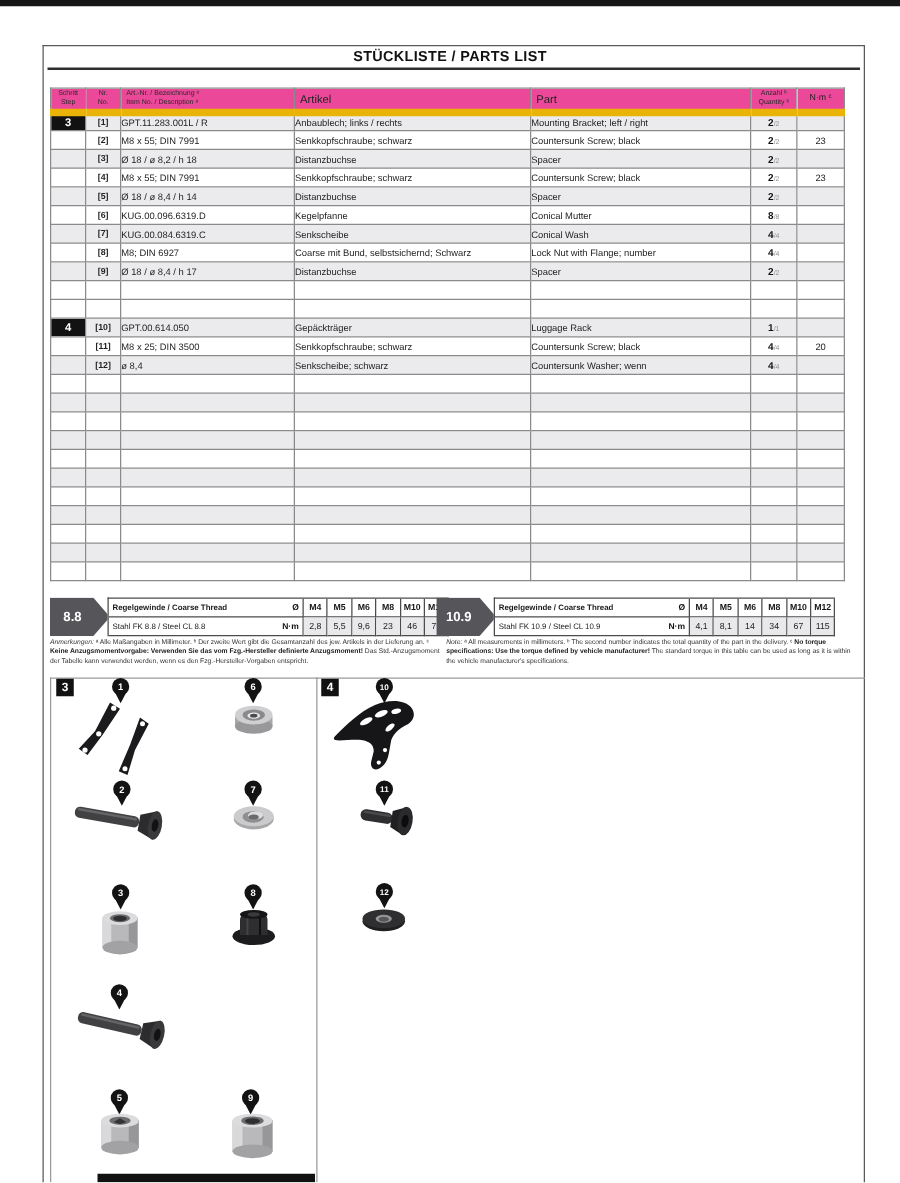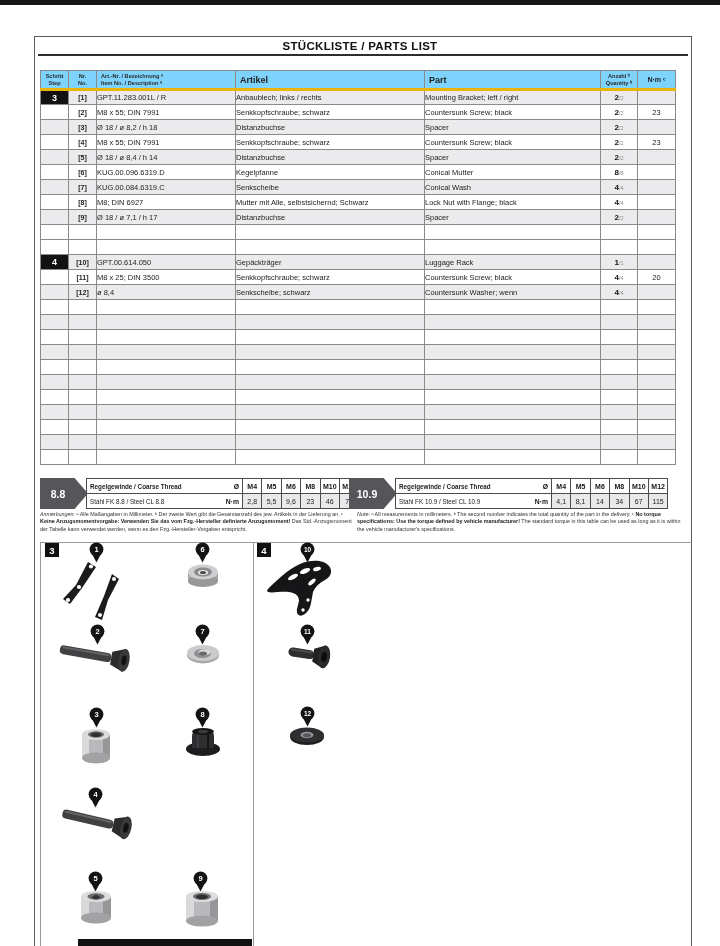--- a/index.html
+++ b/index.html
@@ -9,21 +9,21 @@
   #top-cut{left:0;top:0;width:720px;height:5px;background:#161616;}
   #page{left:34px;top:36px;width:658px;height:912px;border:1px solid #5a5a5a;border-bottom:none;box-sizing:border-box;background:#fff;}
   #doc-title{left:0;top:40px;width:720px;text-align:center;font-size:11.5px;font-weight:bold;letter-spacing:.3px;color:#111;}
   #title-rule{left:38px;top:54px;width:650px;height:2px;background:#2e2e2e;}
 
   
   #parts{position:absolute;left:40px;top:70px;width:635px;border-collapse:collapse;table-layout:fixed;}
   #parts th,#parts td{border:1px solid #8a8a8a;padding:0 0 0 0;box-sizing:border-box;overflow:hidden;white-space:nowrap;}
   #parts{border:1px solid #3c3c3c;}
   #parts thead tr{height:19px;}
-  #parts thead th{border-bottom:3px solid #eab308;background:#7dd3fc;font-weight:bold;vertical-align:middle;}
+  #parts thead th{border-bottom:6px solid #eab308;background:#ec4899;font-weight:normal;vertical-align:middle;}
   #parts tbody tr{height:15px;}
   #parts tbody tr.sh td{background:#ebebed;}
   .h2{font-size:5.6px;line-height:6.4px;color:#2a2a2a;text-align:center;}
   .h2l{text-align:left;padding-left:4px;}
   .hbig{font-size:9px;color:#222;text-align:left;padding-left:4px;display:block;}
   .hnm{font-size:7px;color:#222;text-align:center;display:block;}
   td.c-step{text-align:center;font-size:9px;}
   td.c-step.has-step{background:#121212 !important;color:#fff;font-weight:bold;}
   td.c-no{text-align:center;font-size:7px;font-weight:bold;color:#222;}
   td.c-item,td.c-art,td.c-part{font-size:7.5px;padding-left:4px;color:#1d1d1d;}
@@ -180,30 +180,30 @@
           <td class="c-art">Senkscheibe</td>
           <td class="c-part">Conical Wash</td>
           <td class="c-qty"><b>4</b><span class="qt">/4</span></td>
           <td class="c-nm"></td>
         </tr>
 
         <tr>
           <td class="c-step"></td>
           <td class="c-no">[8]</td>
           <td class="c-item">M8; DIN 6927</td>
-          <td class="c-art">Mutter mit Alle, selbstsichernd; Schwarz</td>
-          <td class="c-part">Lock Nut with Flange; black</td>
+          <td class="c-art">Coarse mit Bund, selbstsichernd; Schwarz</td>
+          <td class="c-part">Lock Nut with Flange; number</td>
           <td class="c-qty"><b>4</b><span class="qt">/4</span></td>
           <td class="c-nm"></td>
         </tr>
 
         <tr class="sh">
           <td class="c-step"></td>
           <td class="c-no">[9]</td>
-          <td class="c-item">Ø 18 / ø 7,1 / h 17</td>
+          <td class="c-item">Ø 18 / ø 8,4 / h 17</td>
           <td class="c-art">Distanzbuchse</td>
           <td class="c-part">Spacer</td>
           <td class="c-qty"><b>2</b><span class="qt">/2</span></td>
           <td class="c-nm"></td>
         </tr>
 
         <tr>
           <td class="c-step"></td>
           <td class="c-no"></td>
           <td class="c-item"></td>

